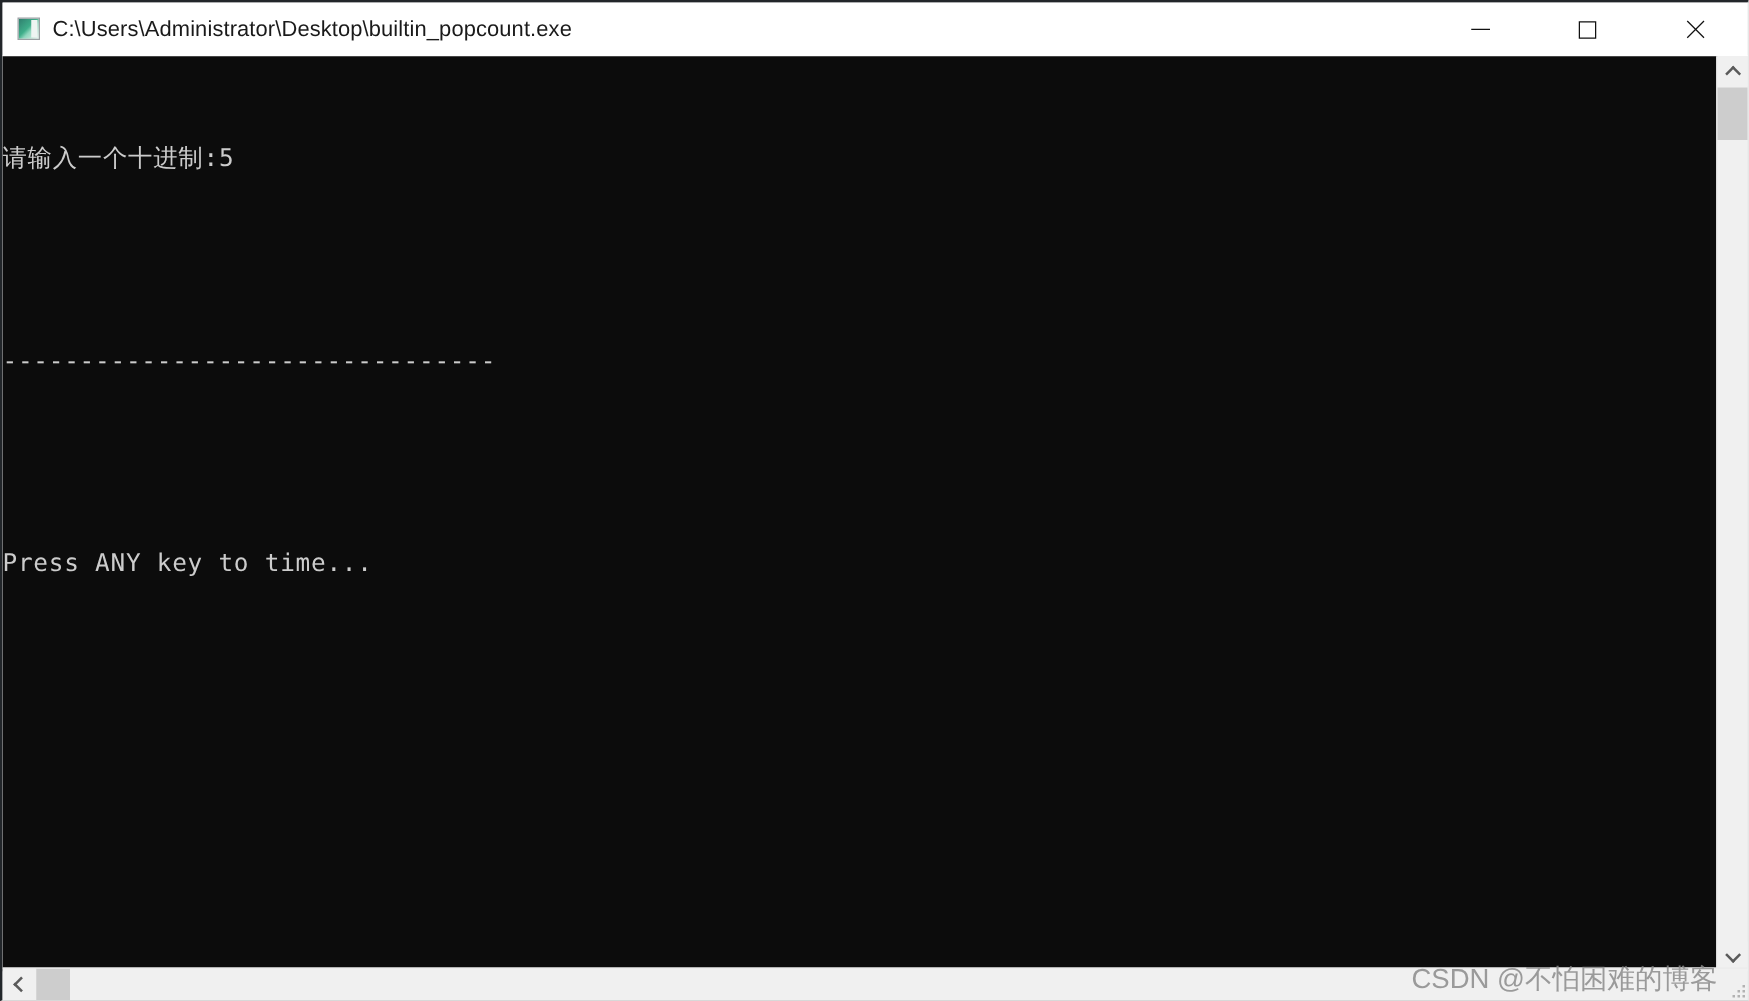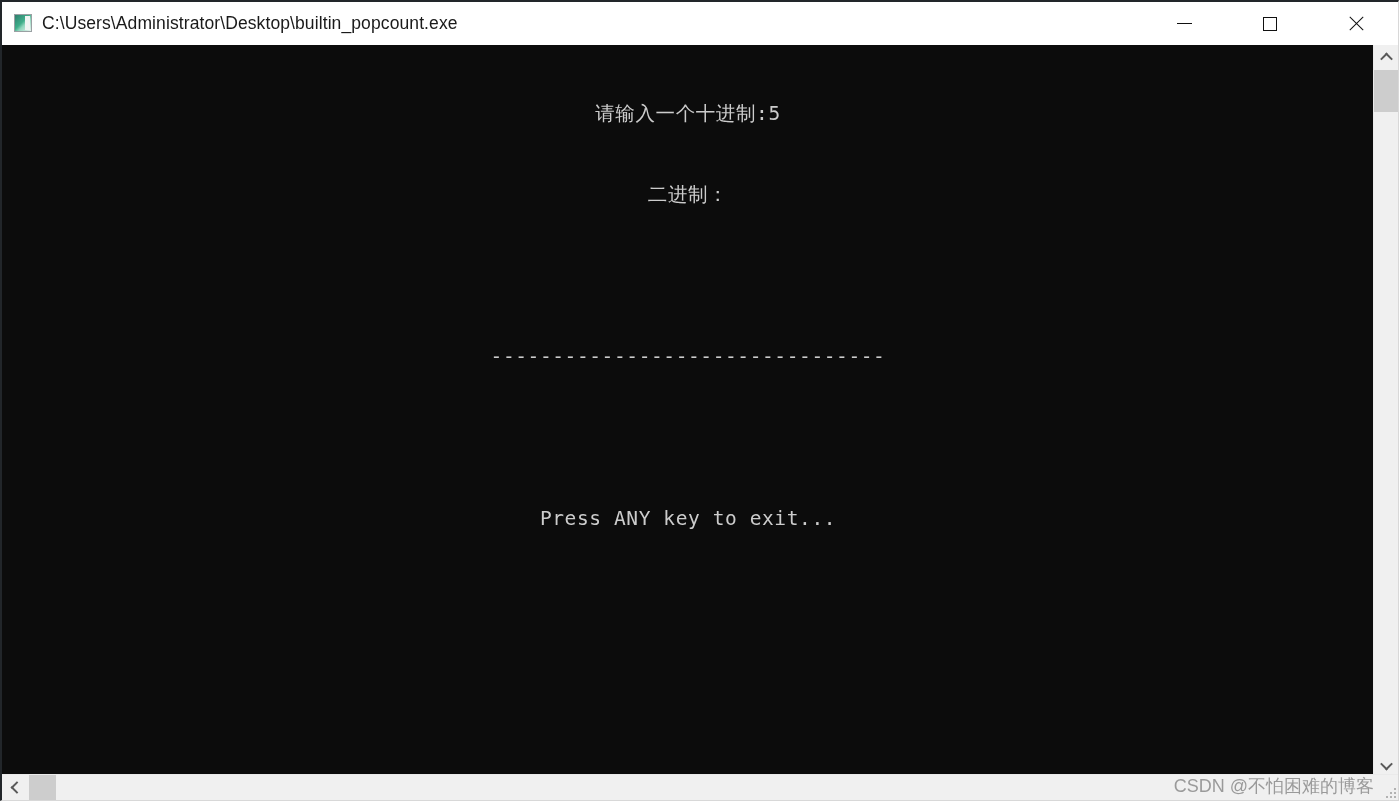--- a/index.html
+++ b/index.html
@@ -15,21 +15,20 @@
   #window {
     position: relative;
     width: 1399px;
     height: 801px;
     background: #ffffff;
     border-top: 2px solid #22262a;
     border-left: 2px solid #22262a;
     border-right: 1px solid #d8d8d8;
     border-bottom: 1px solid #d8d8d8;
     overflow: hidden;
-    text-align: center;
   }
 
   
   #titlebar {
     position: absolute;
     left: 0; top: 0;
     width: 1397px;
     height: 43px;
     background: #ffffff;
     display: flex;
@@ -121,21 +120,21 @@
     overflow: hidden;
     padding: 0;
   }
 
   #console-text {
     font-family: "DejaVu Sans Mono", "Liberation Mono", monospace;
     font-size: 19.5px;
     line-height: 27px;
     color: #cccccc;
     white-space: pre;
-    padding-top: 1px;
+    padding-top: 14px;
     letter-spacing: 0.6px;
   }
   #console-text .line { display: block; min-height: 27px; }
 
   
   #vscroll {
     position: absolute;
     right: 0;
     top: 43px;
     width: 25px;
@@ -210,21 +209,21 @@
     width: 2px; height: 2px;
     background: #b2b2b2;
   }
 
   
   #watermark {
     position: absolute;
     right: 24px;
     bottom: 2px;
     font-family: "Liberation Sans", sans-serif;
-    font-size: 18px;
+    font-size: 22px;
     color: #8c8c8c;
     opacity: 0.85;
     white-space: nowrap;
     pointer-events: none;
     z-index: 5;
   }
 </style>
 </head>
 <body>
 
@@ -243,25 +242,24 @@
       </div>
       <div class="wc-btn" id="btn-close">
         <span class="glyph-close"></span>
       </div>
     </div>
   </div>
 
   <div id="console">
     <div id="console-text">
       <span class="line">请输入一个十进制:5</span>
-      <span class="line">二进制：</span>
       <span class="line"></span>
       <span class="line">--------------------------------</span>
       <span class="line"></span>
-      <span class="line">Press ANY key to exit...</span>
+      <span class="line">Press ANY key to time...</span>
     </div>
   </div>
 
   <div id="vscroll">
     <div class="v-arrow" id="v-arrow-up">
       <span class="chev up"></span>
     </div>
     <div id="v-thumb"></div>
     <div class="v-arrow" id="v-arrow-down">
       <span class="chev down"></span>

